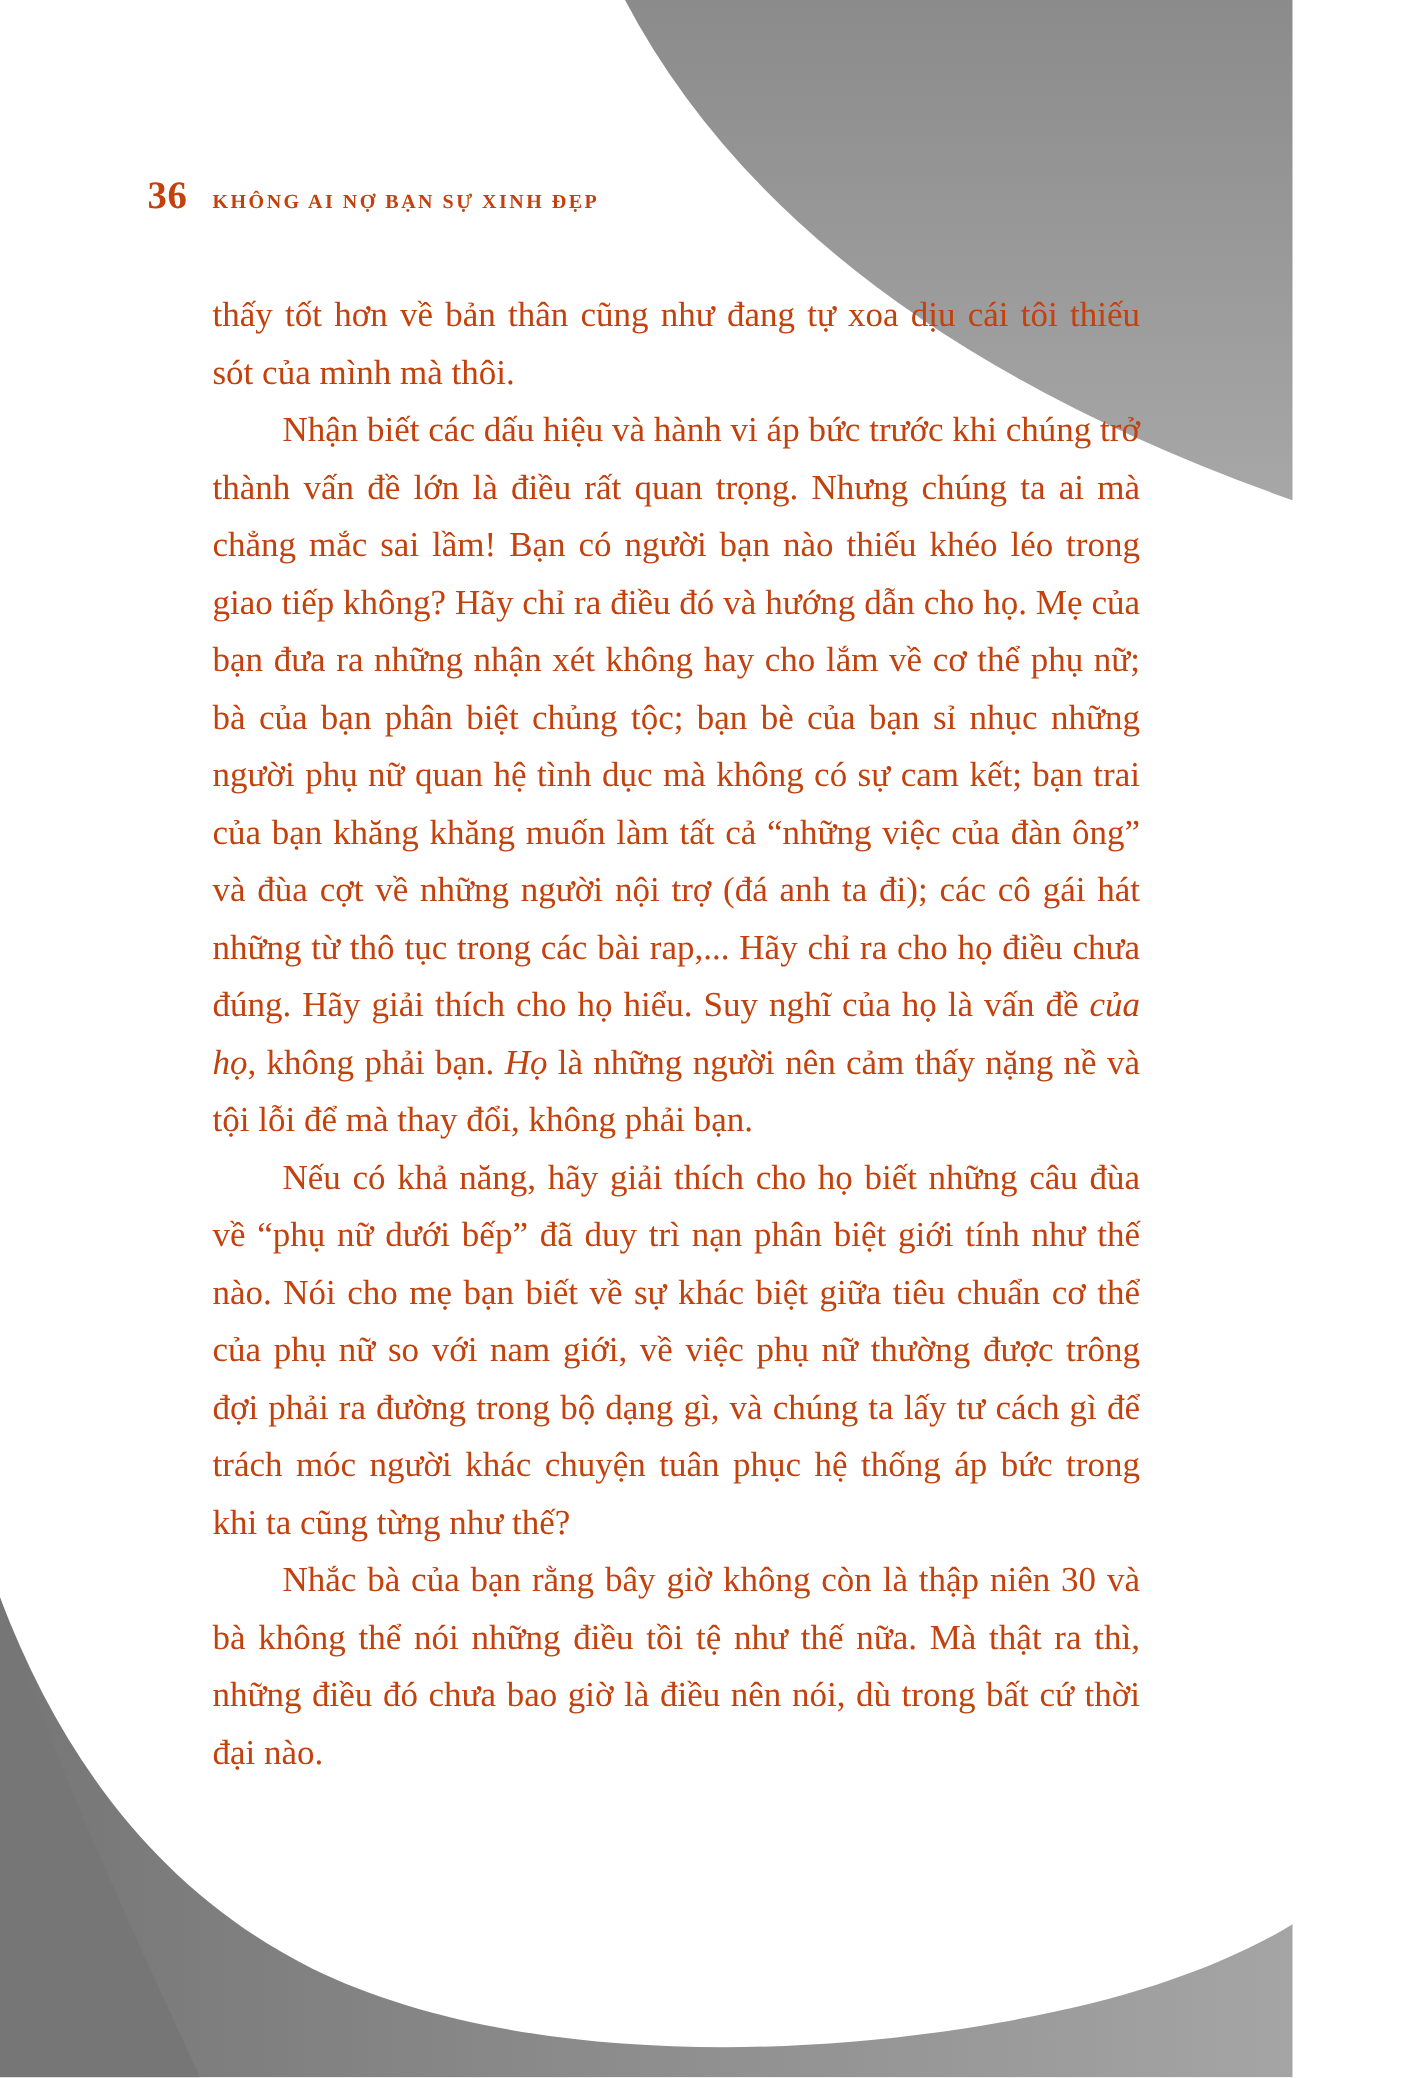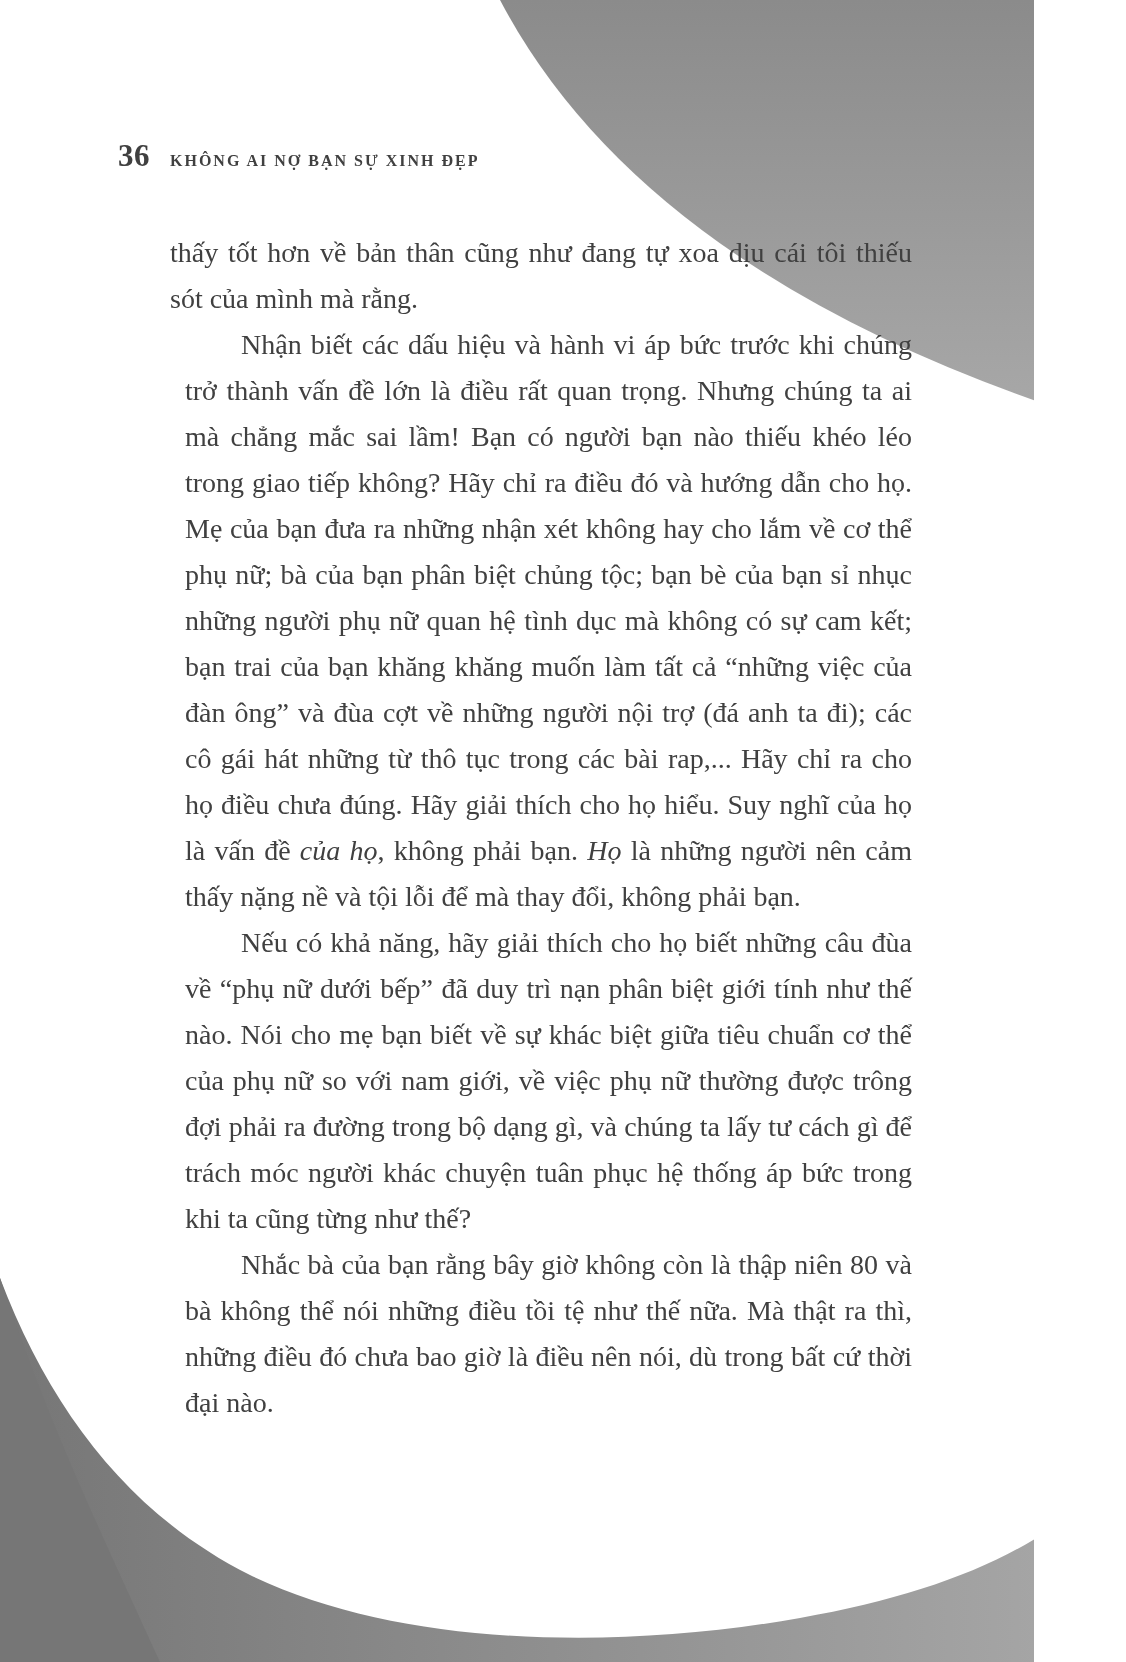--- a/index.html
+++ b/index.html
@@ -4,21 +4,21 @@
 <title>Document</title>
 <style>
   html, body { margin: 0; padding: 0; background: #ffffff; }
   .page {
     position: relative;
     width: 1034px;
     height: 1662px;
     background: #ffffff;
     overflow: hidden;
     font-family: "Liberation Serif", "DejaVu Serif", serif;
-    color: #404040;
+    color: #c2410c;
   }
   svg.decor {
     position: absolute;
     top: 0; left: 0;
     width: 1126px; height: 1662px;
     display: block;
   }
   header.page-header {
     position: absolute;
     top: 138px;
@@ -44,21 +44,21 @@
     left: 170px;
     width: 742px;
   }
   p.para {
     margin: 0;
     font-size: 28px;
     line-height: 46px;
     text-align: justify;
     text-justify: inter-word;
   }
-  p.para.indent { text-indent: 56px; margin-left: 15px; }
+  p.para.indent { text-indent: 56px; }
   .em { font-style: italic; }
 </style>
 </head>
 <body>
 
 <div class="page">
 
   <svg class="decor" viewBox="0 0 1126 1662" xmlns="http://www.w3.org/2000/svg" aria-hidden="true">
     <defs>
       <linearGradient id="gTop" x1="0" y1="0" x2="0" y2="1">
@@ -75,20 +75,20 @@
     <path d="M0,1278 C45,1415 95,1520 160,1662 L0,1662 Z" fill="#767676"></path>
   </svg>
 
   <header class="page-header">
     <span class="pnum">36</span>
     <span class="rtitle">KHÔNG AI NỢ BẠN SỰ XINH ĐẸP</span>
   </header>
 
   <main class="body-text">
     <div id="paragraphs">
-        <p class="para"><span>thấy tốt hơn về bản thân cũng như đang tự xoa dịu cái tôi thiếu sót của mình mà rằng.</span></p>
+        <p class="para"><span>thấy tốt hơn về bản thân cũng như đang tự xoa dịu cái tôi thiếu sót của mình mà thôi.</span></p>
         <p class="para indent"><span>Nhận biết các dấu hiệu và hành vi áp bức trước khi chúng trở thành vấn đề lớn là điều rất quan trọng. Nhưng chúng ta ai mà chẳng mắc sai lầm! Bạn có người bạn nào thiếu khéo léo trong giao tiếp không? Hãy chỉ ra điều đó và hướng dẫn cho họ. Mẹ của bạn đưa ra những nhận xét không hay cho lắm về cơ thể phụ nữ; bà của bạn phân biệt chủng tộc; bạn bè của bạn sỉ nhục những người phụ nữ quan hệ tình dục mà không có sự cam kết; bạn trai của bạn khăng khăng muốn làm tất cả “những việc của đàn ông” và đùa cợt về những người nội trợ (đá anh ta đi); các cô gái hát những từ thô tục trong các bài rap,... Hãy chỉ ra cho họ điều chưa đúng. Hãy giải thích cho họ hiểu. Suy nghĩ của họ là vấn đề </span><span class="em">của họ</span><span>, không phải bạn. </span><span class="em">Họ</span><span> là những người nên cảm thấy nặng nề và tội lỗi để mà thay đổi, không phải bạn.</span></p>
         <p class="para indent"><span>Nếu có khả năng, hãy giải thích cho họ biết những câu đùa về “phụ nữ dưới bếp” đã duy trì nạn phân biệt giới tính như thế nào. Nói cho mẹ bạn biết về sự khác biệt giữa tiêu chuẩn cơ thể của phụ nữ so với nam giới, về việc phụ nữ thường được trông đợi phải ra đường trong bộ dạng gì, và chúng ta lấy tư cách gì để trách móc người khác chuyện tuân phục hệ thống áp bức trong khi ta cũng từng như thế?</span></p>
-        <p class="para indent"><span>Nhắc bà của bạn rằng bây giờ không còn là thập niên 80 và bà không thể nói những điều tồi tệ như thế nữa. Mà thật ra thì, những điều đó chưa bao giờ là điều nên nói, dù trong bất cứ thời đại nào.</span></p>
+        <p class="para indent"><span>Nhắc bà của bạn rằng bây giờ không còn là thập niên 30 và bà không thể nói những điều tồi tệ như thế nữa. Mà thật ra thì, những điều đó chưa bao giờ là điều nên nói, dù trong bất cứ thời đại nào.</span></p>
       </div>
   </main>
 
 </div>
 
 </body></html>

